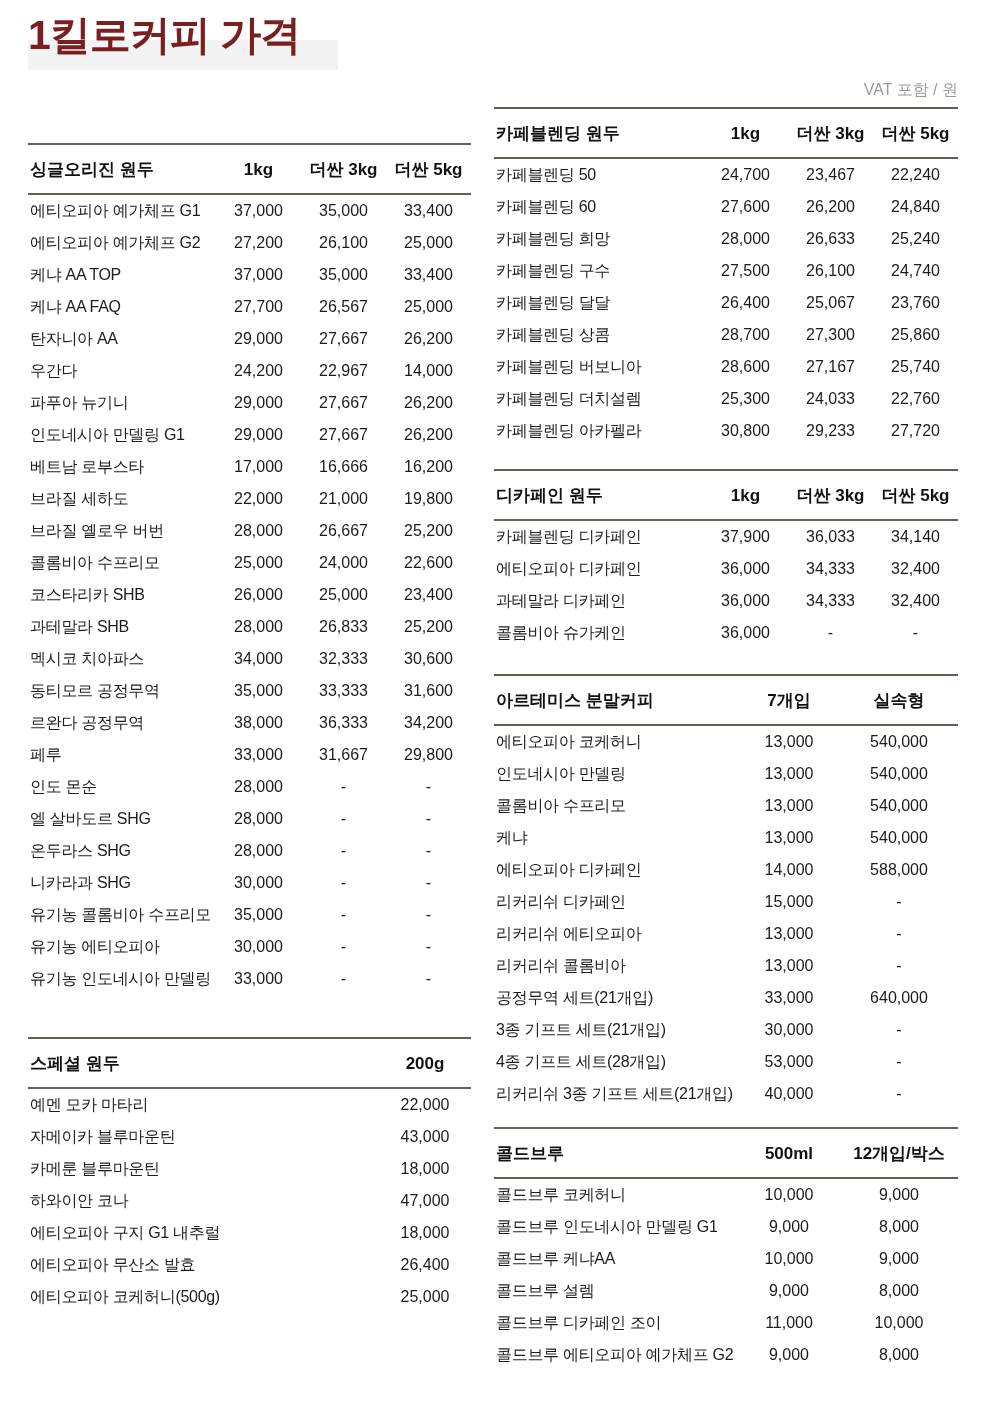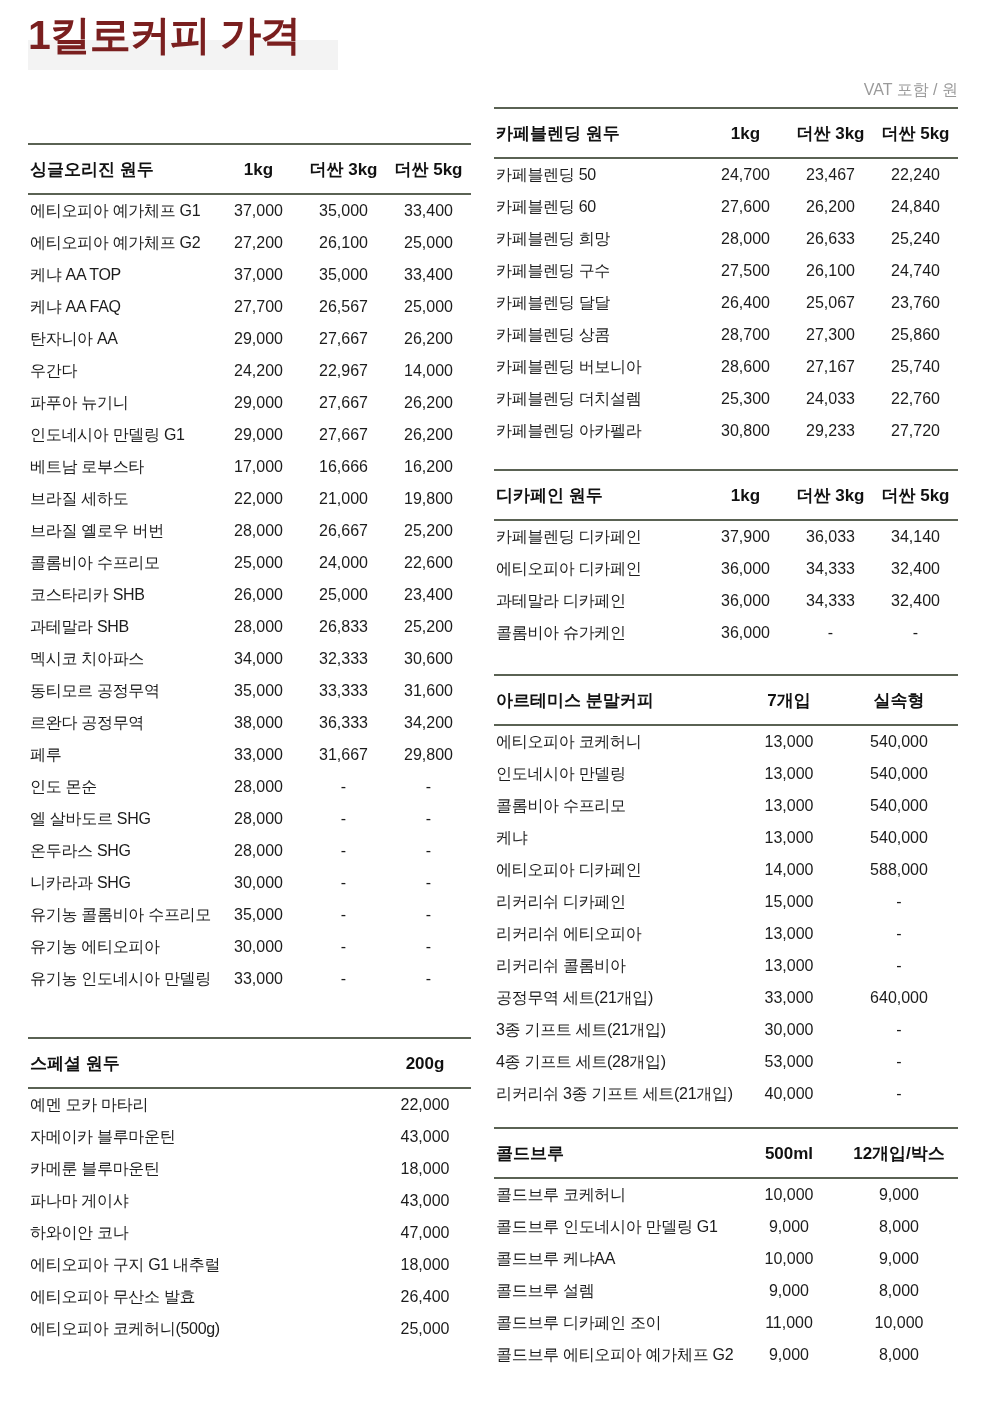--- a/index.html
+++ b/index.html
@@ -297,24 +297,20 @@
               </tr>
               <tr>
                 <td class="name">자메이카 블루마운틴</td>
                 <td class="num">43,000</td>
               </tr>
               <tr>
                 <td class="name">카메룬 블루마운틴</td>
                 <td class="num">18,000</td>
               </tr>
               <tr>
-                <td class="name">파나마 게이샤</td>
-                <td class="num">43,000</td>
-              </tr>
-              <tr>
                 <td class="name">하와이안 코나</td>
                 <td class="num">47,000</td>
               </tr>
               <tr>
                 <td class="name">에티오피아 구지 G1 내추럴</td>
                 <td class="num">18,000</td>
               </tr>
               <tr>
                 <td class="name">에티오피아 무산소 발효</td>
                 <td class="num">26,400</td>

